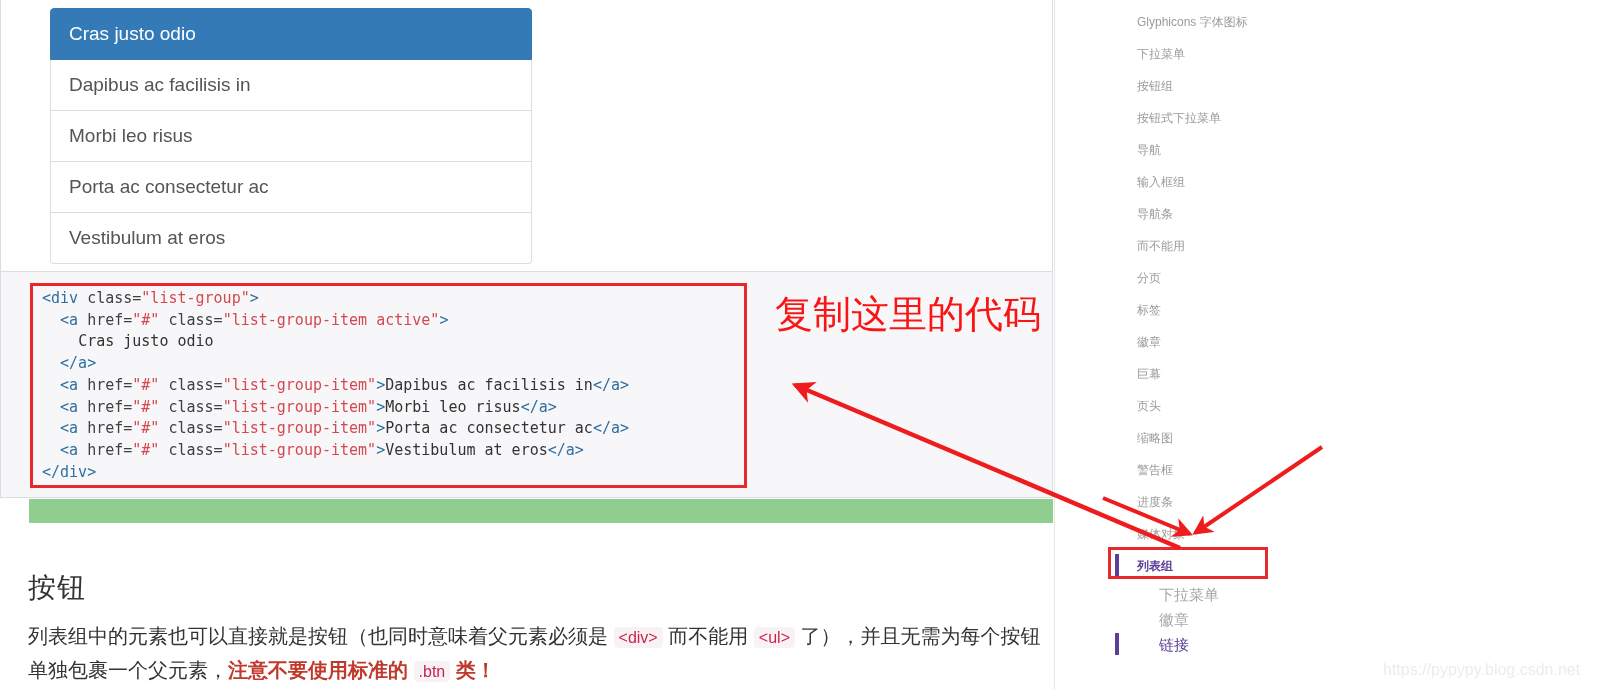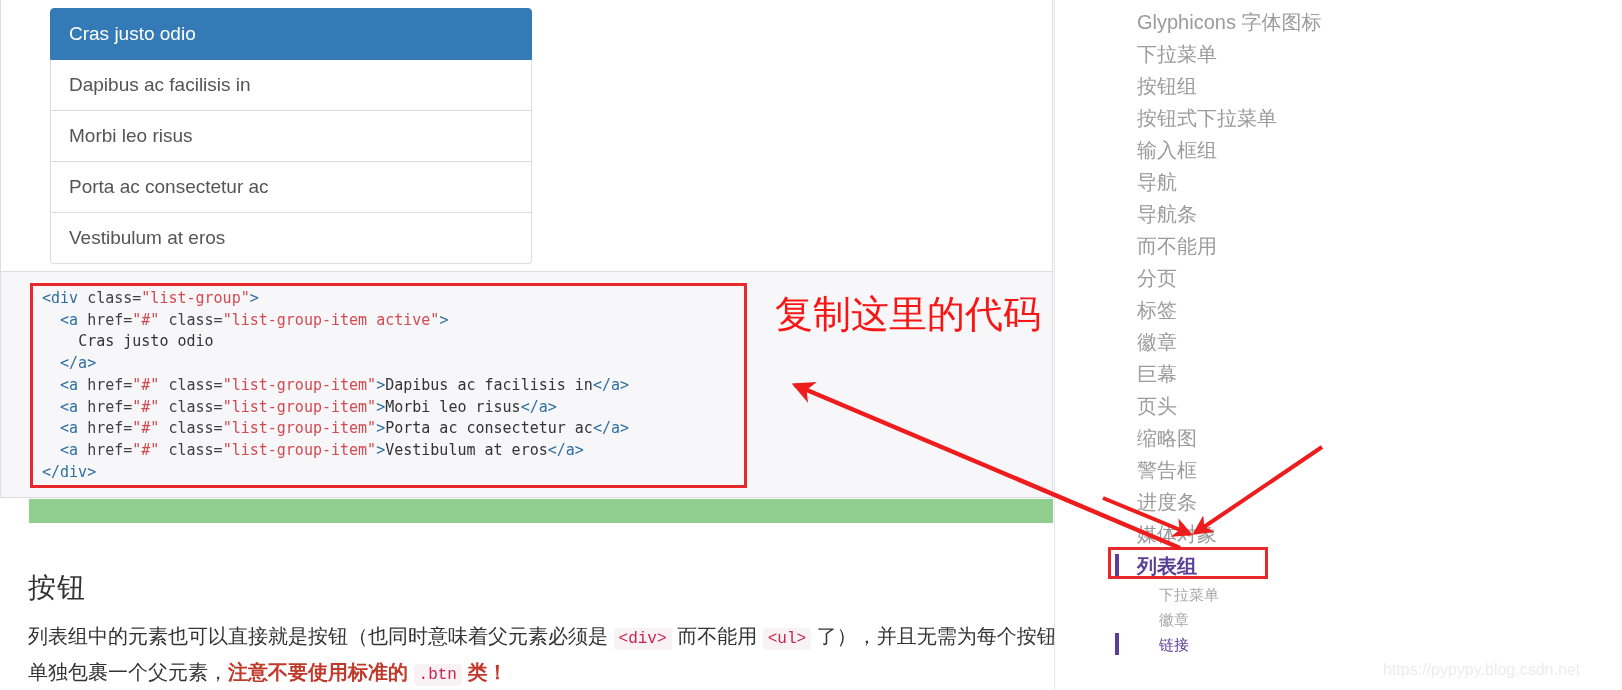--- a/index.html
+++ b/index.html
@@ -132,21 +132,21 @@
   .section-body {
     position: absolute;
     left: 28px;
     top: 620px;
     width: 1030px;
     font-size: 20px;
     line-height: 33px;
     color: #333333;
   }
   code.inline {
-    font-family: Liberation Mono, monospace;
+    font-family: Liberation Sans, sans-serif;
     font-size: 16px;
     color: #c7254e;
     background: #f9f2f4;
     padding: 2px 5px;
     border-radius: 4px;
   }
   .warn {
     color: #c0392b;
     font-weight: bold;
   }
@@ -164,21 +164,21 @@
   }
   .toc-inner {
     position: absolute;
     left: 82px;
     top: 6px;
     width: 460px;
   }
   .toc-item {
     display: block;
     position: relative;
-    font-size: 20px;
+    font-size: 12px;
     line-height: 21px;
     padding: 5.5px 0 5.5px 0;
     color: #9b9b9b;
     text-decoration: none;
     white-space: nowrap;
   }
   .toc-item.current {
     color: #5b3e96;
     font-weight: bold;
   }
@@ -286,22 +286,22 @@
 
   <h1 class="section-title">按钮</h1>
   <div class="section-body"><span>列表组中的元素也可以直接就是按钮（也同时意味着父元素必须是 </span><code class="inline">&lt;div&gt;</code><span> 而不能用 </span><code class="inline">&lt;ul&gt;</code><span> 了），并且无需为每个按钮单独包裹一个父元素，</span><span class="warn">注意不要使用标准的</span> <code class="inline">.btn</code> <span class="warn">类！</span></div>
 
   <div class="toc">
     <div class="toc-inner">
       <a class="toc-item" href="#">Glyphicons 字体图标</a>
       <a class="toc-item" href="#">下拉菜单</a>
       <a class="toc-item" href="#">按钮组</a>
       <a class="toc-item" href="#">按钮式下拉菜单</a>
+      <a class="toc-item" href="#">导航</a>
       <a class="toc-item" href="#">输入框组</a>
-      <a class="toc-item" href="#">导航</a>
       <a class="toc-item" href="#">导航条</a>
       <a class="toc-item" href="#">而不能用</a>
       <a class="toc-item" href="#">分页</a>
       <a class="toc-item" href="#">标签</a>
       <a class="toc-item" href="#">徽章</a>
       <a class="toc-item" href="#">巨幕</a>
       <a class="toc-item" href="#">页头</a>
       <a class="toc-item" href="#">缩略图</a>
       <a class="toc-item" href="#">警告框</a>
       <a class="toc-item" href="#">进度条</a>

